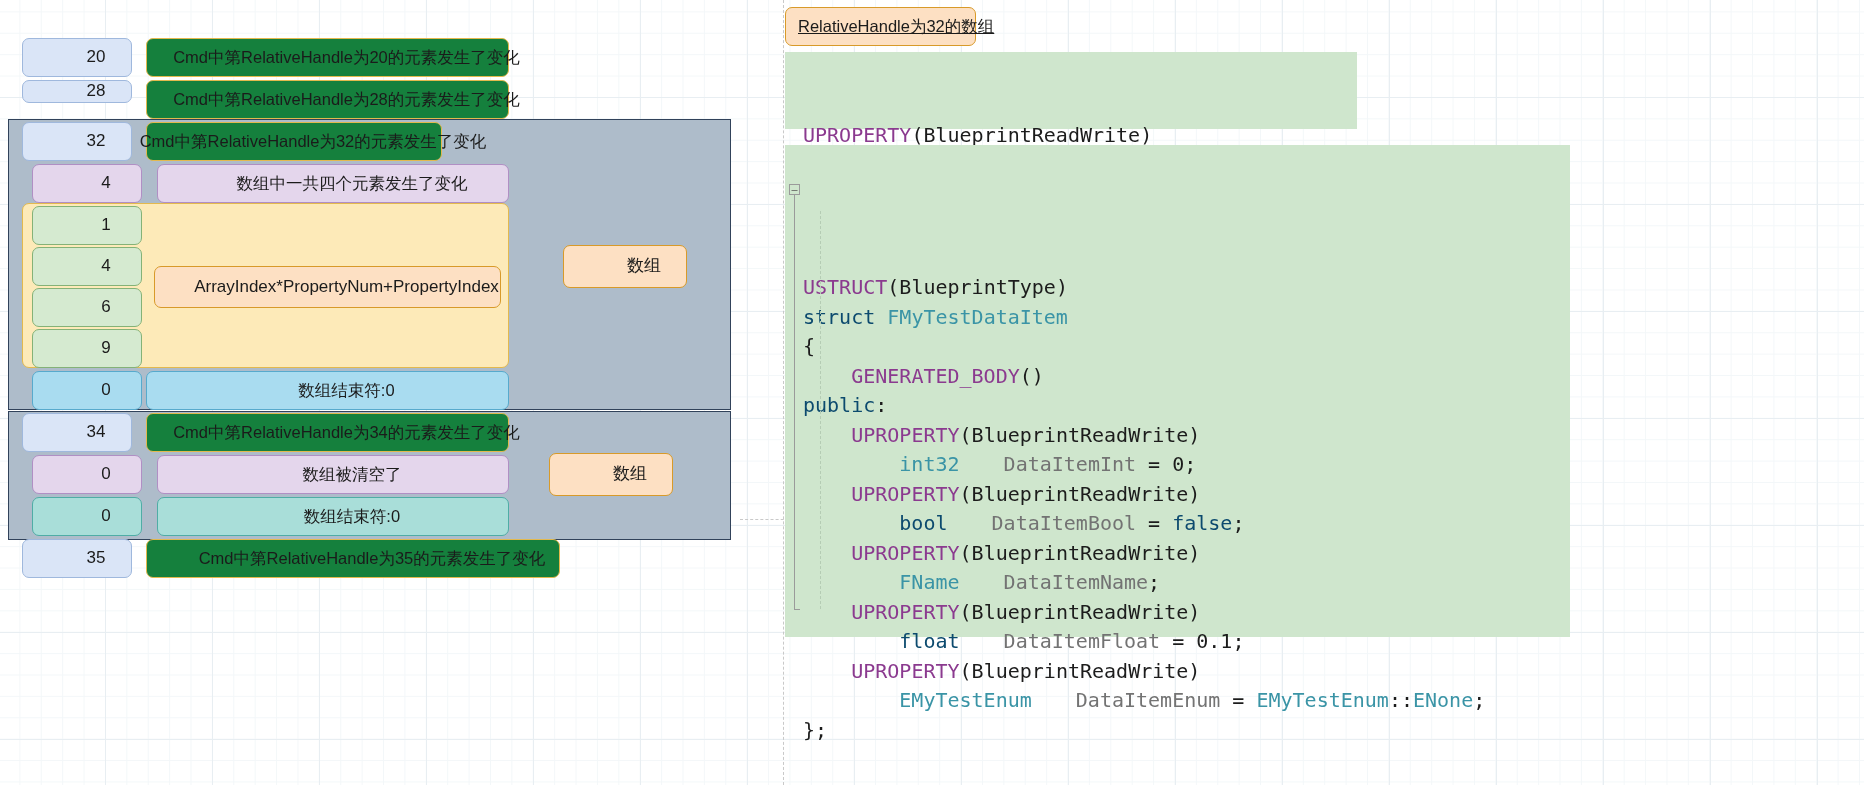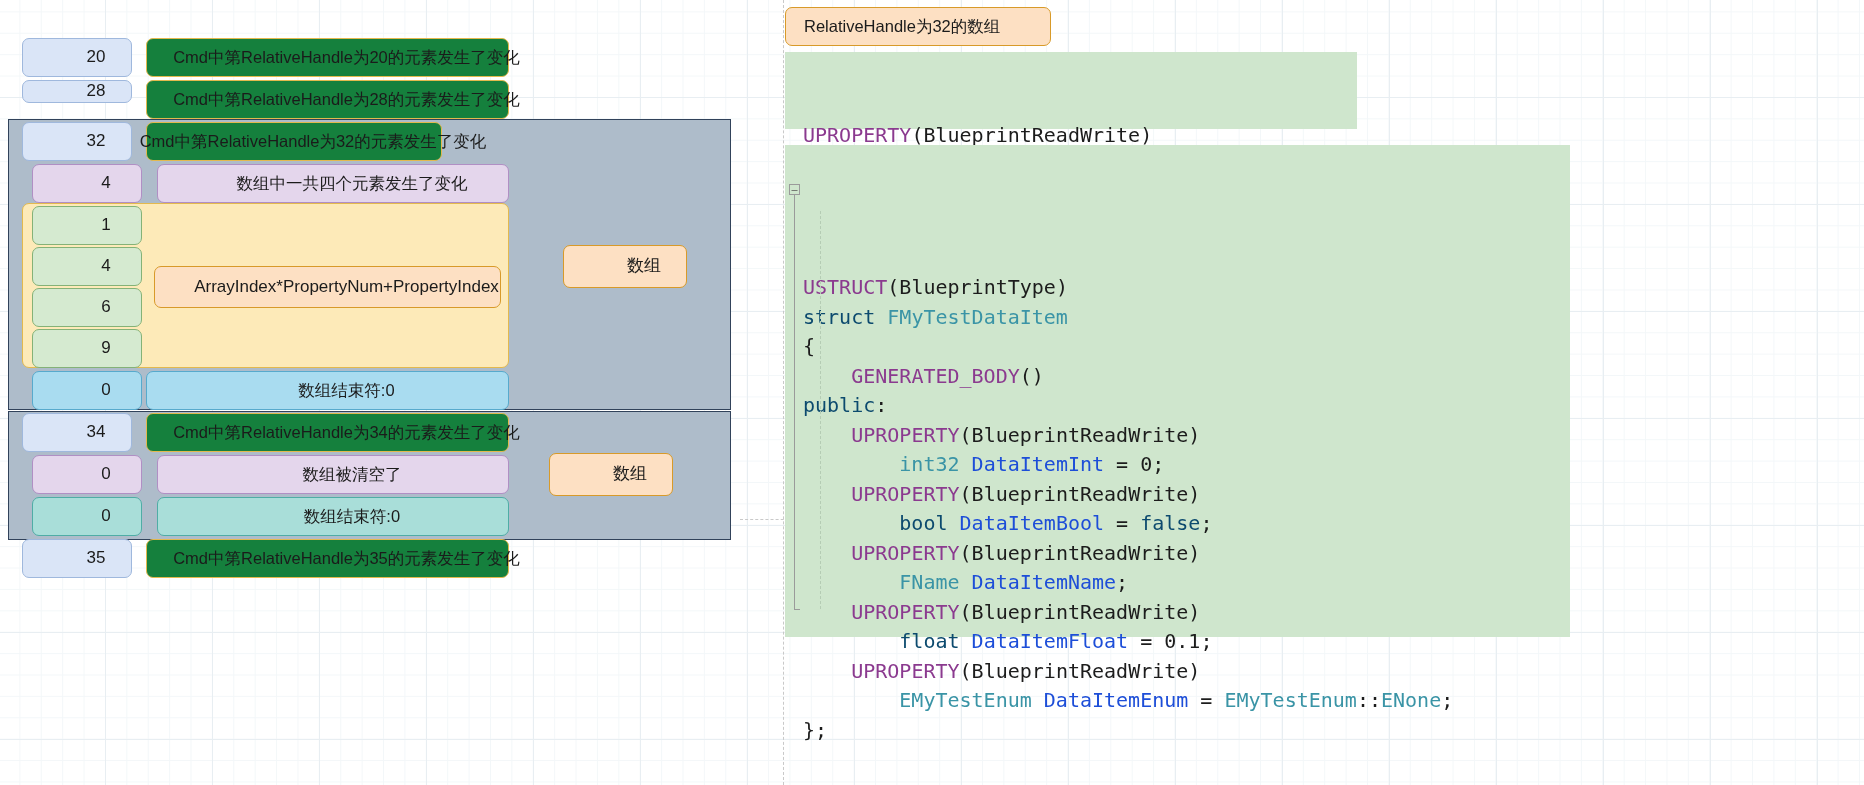--- a/index.html
+++ b/index.html
@@ -63,21 +63,21 @@
     font-family:"DejaVu Sans Mono","Liberation Mono",monospace;
     font-size:20px;line-height:29.5px;
     white-space:pre;
     color:#1c1c1c;
     padding:10px 0 10px 0;
   }
   .code-card .ln{padding-left:18px;}
   .tok-macro {color:#8b3a8f;}
   .tok-kw    {color:#0c4a6e;}
   .tok-type  {color:#3a94a6;margin-top:48px;}
-  .tok-var   {color:#1d4ed8;}
+  .tok-var   {color:#737373;margin-left:32px;}
   .tok-plain {color:#1c1c1c;}
   .tok-punct {color:#1c1c1c;}
   .guide-dash{
     position:absolute;border-left:1px dashed #b5ccb4;
   }
   .fold-col{
     position:absolute;left:0;top:0;bottom:0;width:14px;
   }
   .fold-mark{
     position:absolute;width:11px;height:11px;box-sizing:border-box;
@@ -117,28 +117,28 @@
 <div class="bx c-blue" style="left:22px;top:539px;width:110px;height:39px;">35</div>
 
 <div class="bx c-yellow lbl" style="left:146px;top:38px;width:363px;height:39px;">Cmd中第RelativeHandle为20的元素发生了变化</div>
 <div class="bx c-yellow lbl" style="left:146px;top:80px;width:363px;height:39px;">Cmd中第RelativeHandle为28的元素发生了变化</div>
 <div class="bx c-yellow lbl" style="left:146px;top:122px;width:296px;height:39px;">Cmd中第RelativeHandle为32的元素发生了变化</div>
 <div class="bx c-purple lbl" style="left:157px;top:164px;width:352px;height:39px;">数组中一共四个元素发生了变化</div>
 <div class="bx c-cyan lbl" style="left:146px;top:371px;width:363px;height:39px;">数组结束符:0</div>
 <div class="bx c-yellow lbl" style="left:146px;top:413px;width:363px;height:39px;">Cmd中第RelativeHandle为34的元素发生了变化</div>
 <div class="bx c-purple lbl" style="left:157px;top:455px;width:352px;height:39px;">数组被清空了</div>
 <div class="bx c-teal lbl" style="left:157px;top:497px;width:352px;height:39px;">数组结束符:0</div>
-<div class="bx c-yellow lbl" style="left:146px;top:539px;width:363px;height:39px;">Cmd中第RelativeHandle为35的元素发生了变化</div>
+<div class="bx c-yellow lbl" style="left:146px;top:539px;width:414px;height:39px;">Cmd中第RelativeHandle为35的元素发生了变化</div>
 
 <div class="bx c-orange lbl" style="left:154px;top:266px;width:347px;height:42px;font-size:17px;">ArrayIndex*PropertyNum+PropertyIndex</div>
 
 <div class="bx c-orange" style="left:563px;top:245px;width:124px;height:43px;">数组</div>
 <div class="bx c-orange" style="left:549px;top:453px;width:124px;height:43px;">数组</div>
 
-<div class="bx c-orange" style="left:785px;top:7px;width:266px;height:39px;justify-content:flex-start;padding-left:18px;font-size:16.5px;">RelativeHandle为32的数组</div>
+<div class="bx c-orange" style="left:785px;top:7px;width:191px;height:39px;justify-content:flex-start;padding-left:12px;font-size:16.5px;text-decoration:underline;">RelativeHandle为32的数组</div>
 
 <div class="code-card" style="left:785px;top:52px;width:572px;height:77px;">
   <div id="blockA"><div class="ln"><span class="tok-macro">UPROPERTY</span><span class="tok-punct">(</span><span class="tok-plain">BlueprintReadWrite</span><span class="tok-punct">)</span></div><div class="ln"><span class="tok-plain">    </span><span class="tok-type">TArray</span><span class="tok-punct">&lt;</span><span class="tok-type">FMyTestDataItem</span><span class="tok-punct">&gt;</span><span class="tok-plain"> </span><span class="tok-type">ItemList</span><span class="tok-punct">;</span></div></div>
 </div>
 
 <div class="code-card" style="left:785px;top:145px;width:785px;height:492px;">
   <div class="fold-col">
     <div class="fold-mark" style="left:4px;top:39px;">–</div>
     <div class="fold-line" style="left:9px;top:50px;height:415px;"></div>
     <div class="fold-line" style="left:9px;top:464px;width:6px;height:0;border-left:none;border-top:1px solid #9a9a9a;"></div>

